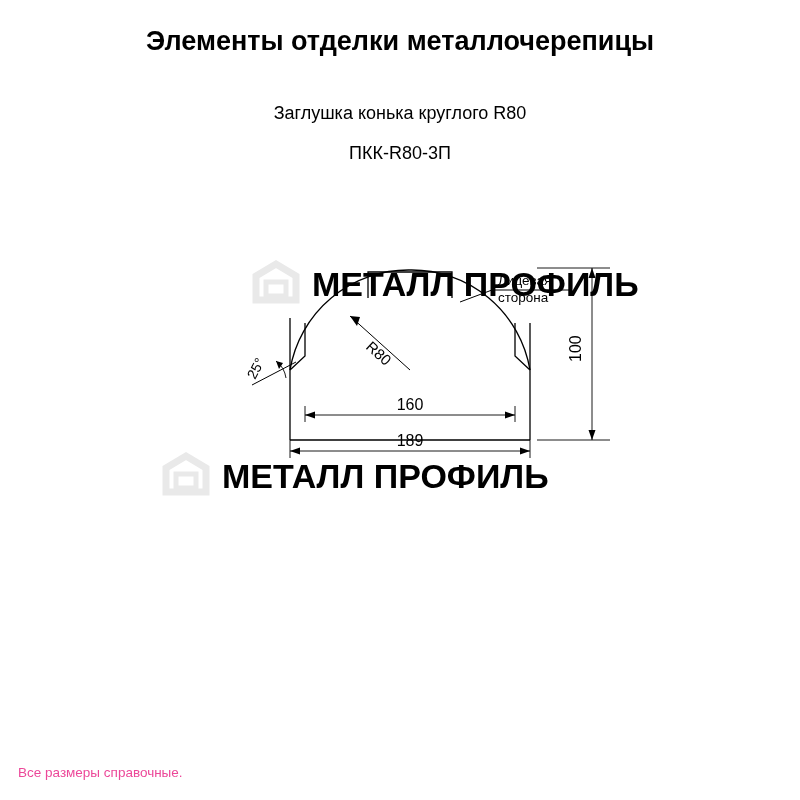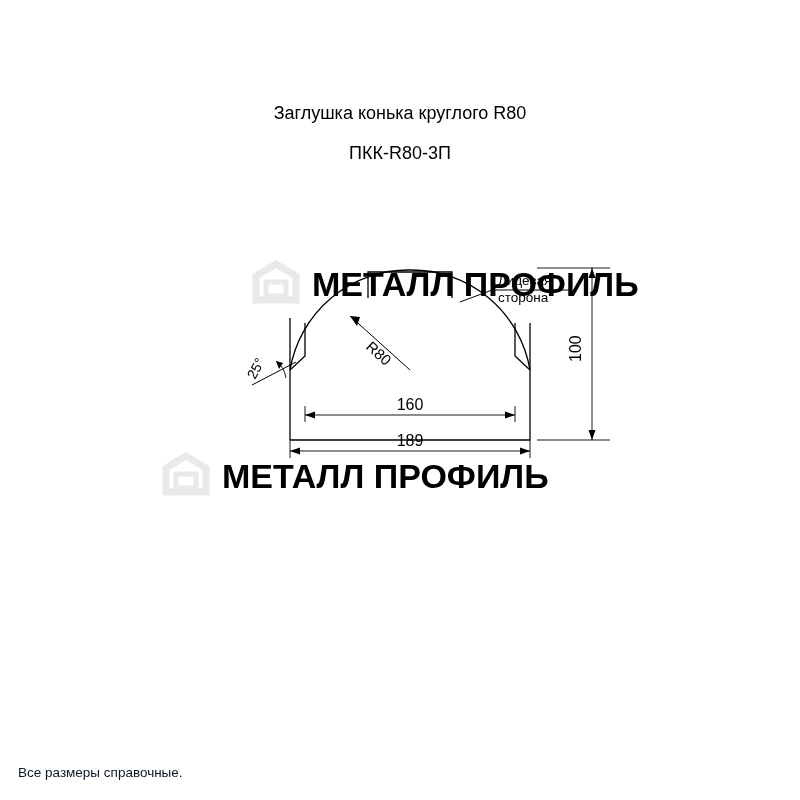--- a/index.html
+++ b/index.html
@@ -62,35 +62,36 @@
     width: 620px;
     height: 330px;
     pointer-events: none;
   }
   .footer {
     position: absolute;
     left: 18px;
     bottom: 18px;
     font-size: 13.5px;
     line-height: 19px;
-    color: #0f172a;
+    color: #ec4899;
   }
   .footer div {
     white-space: nowrap;
   }
   svg text {
     font-family: "Liberation Sans", sans-serif;
     fill: #000;
   }
 </style>
 </head>
 <body>
 
 <div class="page">
 
+  <div class="title-main">Элементы отделки металлочерепицы</div>
   <div class="title-sub">Заглушка конька круглого R80</div>
   <div class="title-code">ПКК-R80-3П</div>
 
   <div class="watermarks">
     <svg width="620" height="330" viewBox="0 0 620 330" xmlns="http://www.w3.org/2000/svg">
       <g fill="#e9e9e9" stroke="none">
 
         <g transform="translate(150,48)">
           <path d="M6 18 L26 6 L46 18 L46 42 L6 42 Z" fill="none" stroke="#e9e9e9" stroke-width="7"></path>
           <rect x="16" y="24" width="20" height="14" fill="none" stroke="#e9e9e9" stroke-width="5"></rect>

